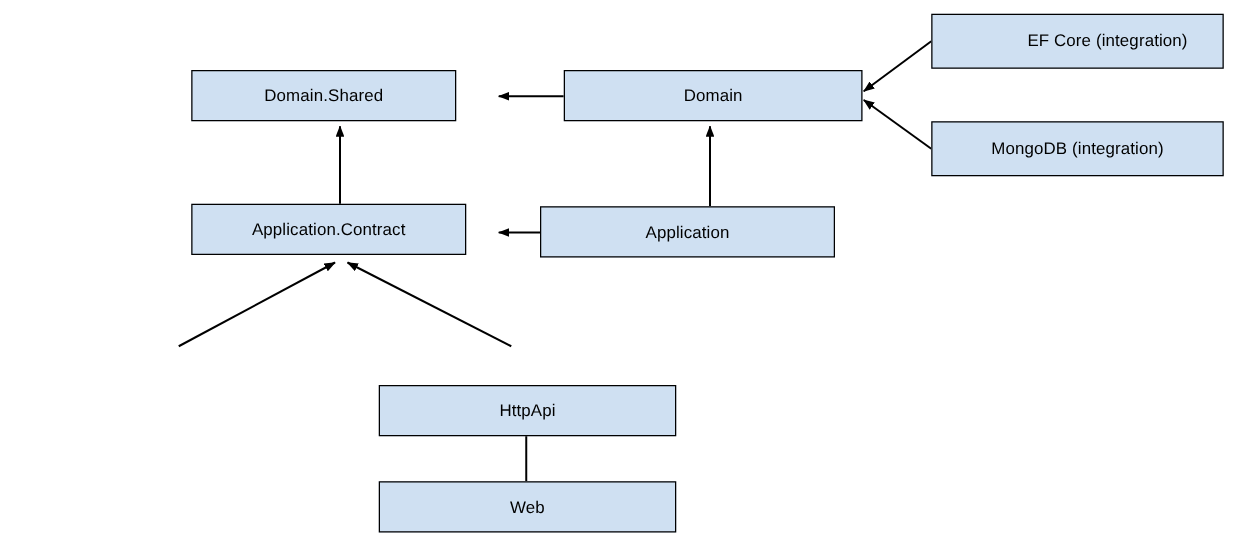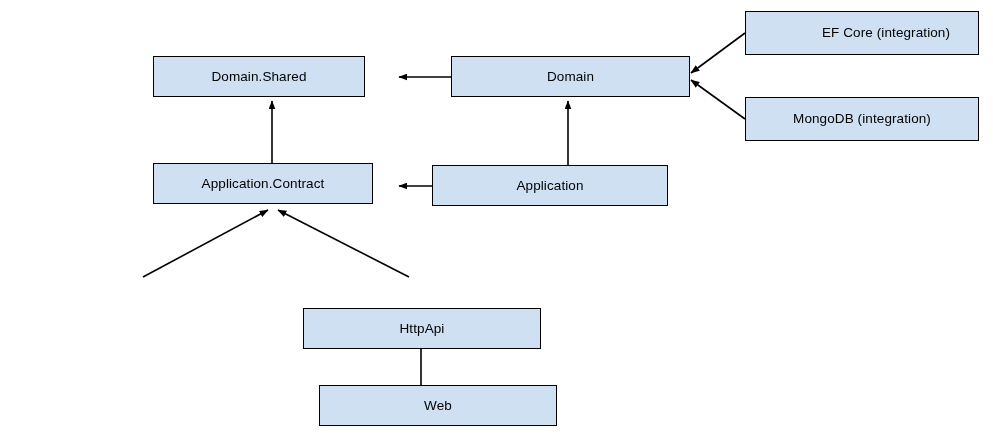--- a/index.html
+++ b/index.html
@@ -91,17 +91,17 @@
 
   <div class="node" style="left: 432px; top: 165px; width: 236px; height: 41px;">
     <span class="node-label">Application</span>
   </div>
 
 
   <div class="node" style="left: 303px; top: 277px; width: 238px; height: 41px; margin-top: 31px;">
     <span class="node-label">HttpApi</span>
   </div>
 
-  <div class="node" style="left: 303px; top: 385px; width: 238px; height: 41px; margin-left: 16px;">
+  <div class="node" style="left: 303px; top: 385px; width: 238px; height: 41px;">
     <span class="node-label">Web</span>
   </div>
 
 </div>
 
 </body></html>

